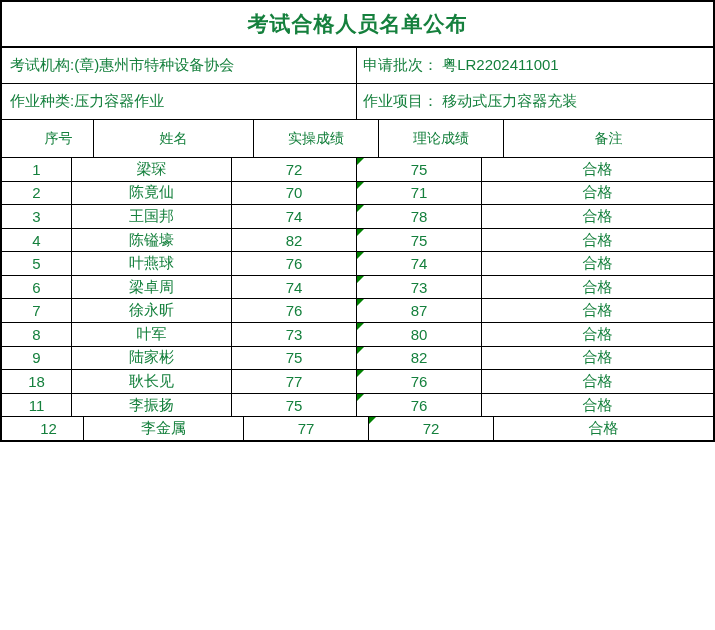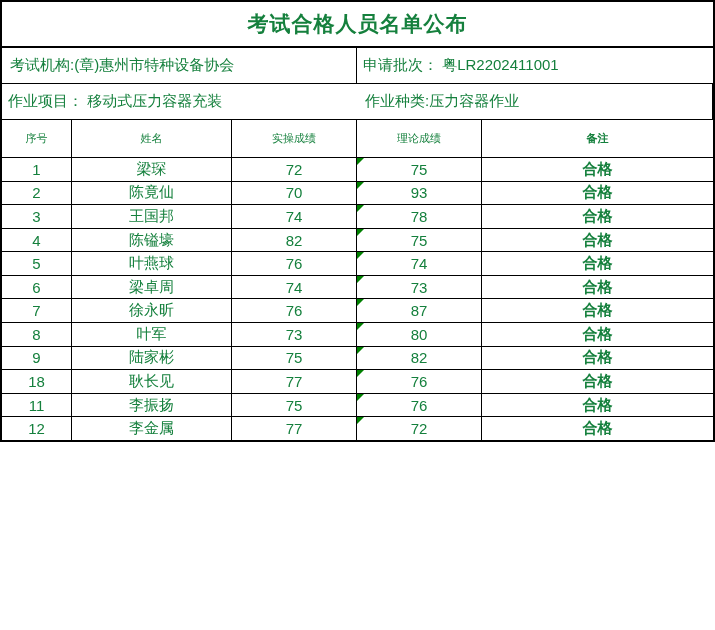--- a/index.html
+++ b/index.html
@@ -31,53 +31,54 @@
     overflow:hidden; white-space:nowrap;
   }
   .info-cell.left { border-right:1px solid #000;padding-left:8px; }
   .grid-row {
     display:grid;
     grid-template-columns:70px 160px 125px 125px 1fr;
   }
   .header-row {
     height:38px;
     border-bottom:1px solid #000;
-    font-size:11px;
+    font-size:14px;
+    padding-left:22px;
   }
   .rows { flex:1; display:flex; flex-direction:column; }
   .data-row { flex:1; border-bottom:1px solid #000; font-size:15px; }
-  .data-row:last-child { border-bottom:none; }
+  .data-row:last-child { border-bottom:none;padding-left:12px; }
   .cell {
     display:flex; align-items:center; justify-content:center;
     border-right:1px solid #000;
     position:relative;
     overflow:hidden;
   }
-  .cell:last-child { border-right:none;font-weight:bold; }
+  .cell:last-child { border-right:none; }
   .tri {
     position:absolute; top:0; left:0;
     width:0; height:0;
     border-top:7px solid #008000;
     border-right:7px solid transparent;
   }
 </style>
 </head>
 <body>
 
 <div class="page">
 
   <div class="title-bar">考试合格人员名单公布</div>
 
   <div class="info-row">
     <div class="info-cell left">考试机构:(章)惠州市特种设备协会</div>
     <div class="info-cell">申请批次： 粤LR2202411001</div>
   </div>
   <div class="info-row">
+    <div class="info-cell left">作业种类:压力容器作业</div>
     <div class="info-cell">作业项目： 移动式压力容器充装</div>
-    <div class="info-cell left">作业种类:压力容器作业</div>
   </div>
 
   <div class="grid-row header-row">
     <div class="cell">序号</div>
     <div class="cell">姓名</div>
     <div class="cell">实操成绩</div>
     <div class="cell">理论成绩</div>
     <div class="cell">备注</div>
   </div>
 
@@ -93,21 +94,21 @@
         </div>
       <div class="cell">合格</div>
     </div>
 
     <div class="grid-row data-row">
       <div class="cell">2</div>
       <div class="cell">陈竟仙</div>
       <div class="cell">70</div>
       <div class="cell">
           <span class="tri"></span>
-          <span>93</span>
+          <span>71</span>
         </div>
       <div class="cell">合格</div>
     </div>
 
     <div class="grid-row data-row">
       <div class="cell">3</div>
       <div class="cell">王国邦</div>
       <div class="cell">74</div>
       <div class="cell">
           <span class="tri"></span>

